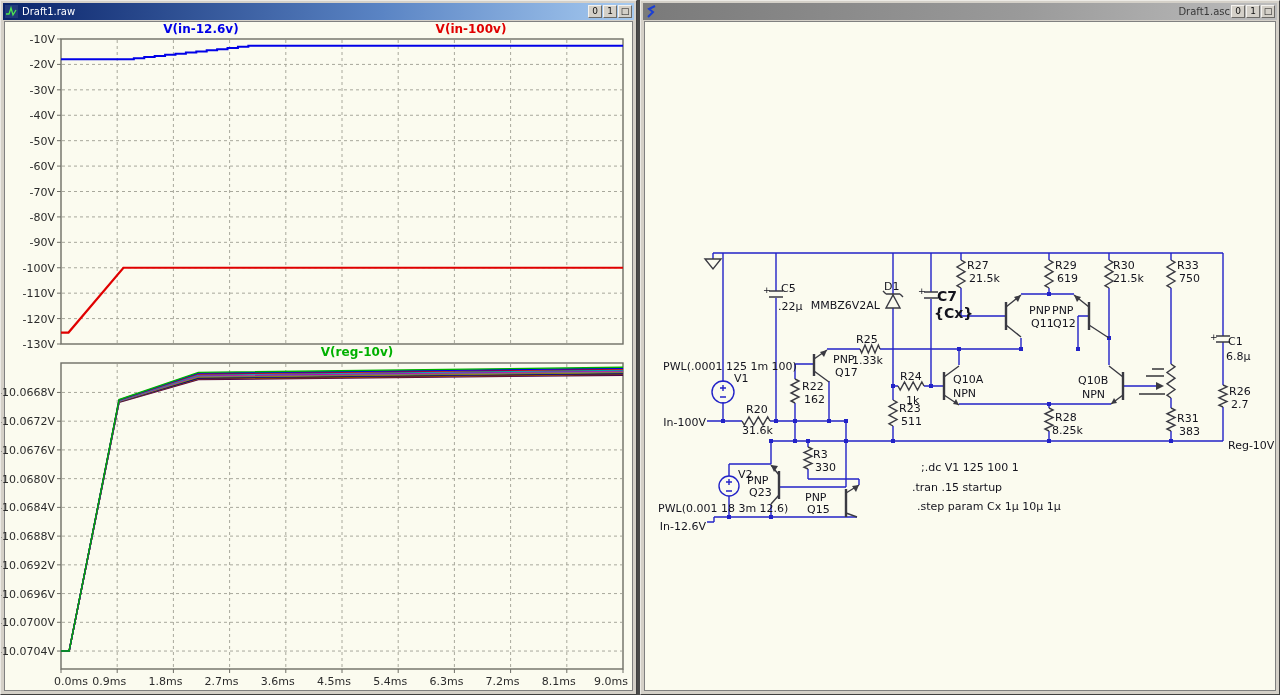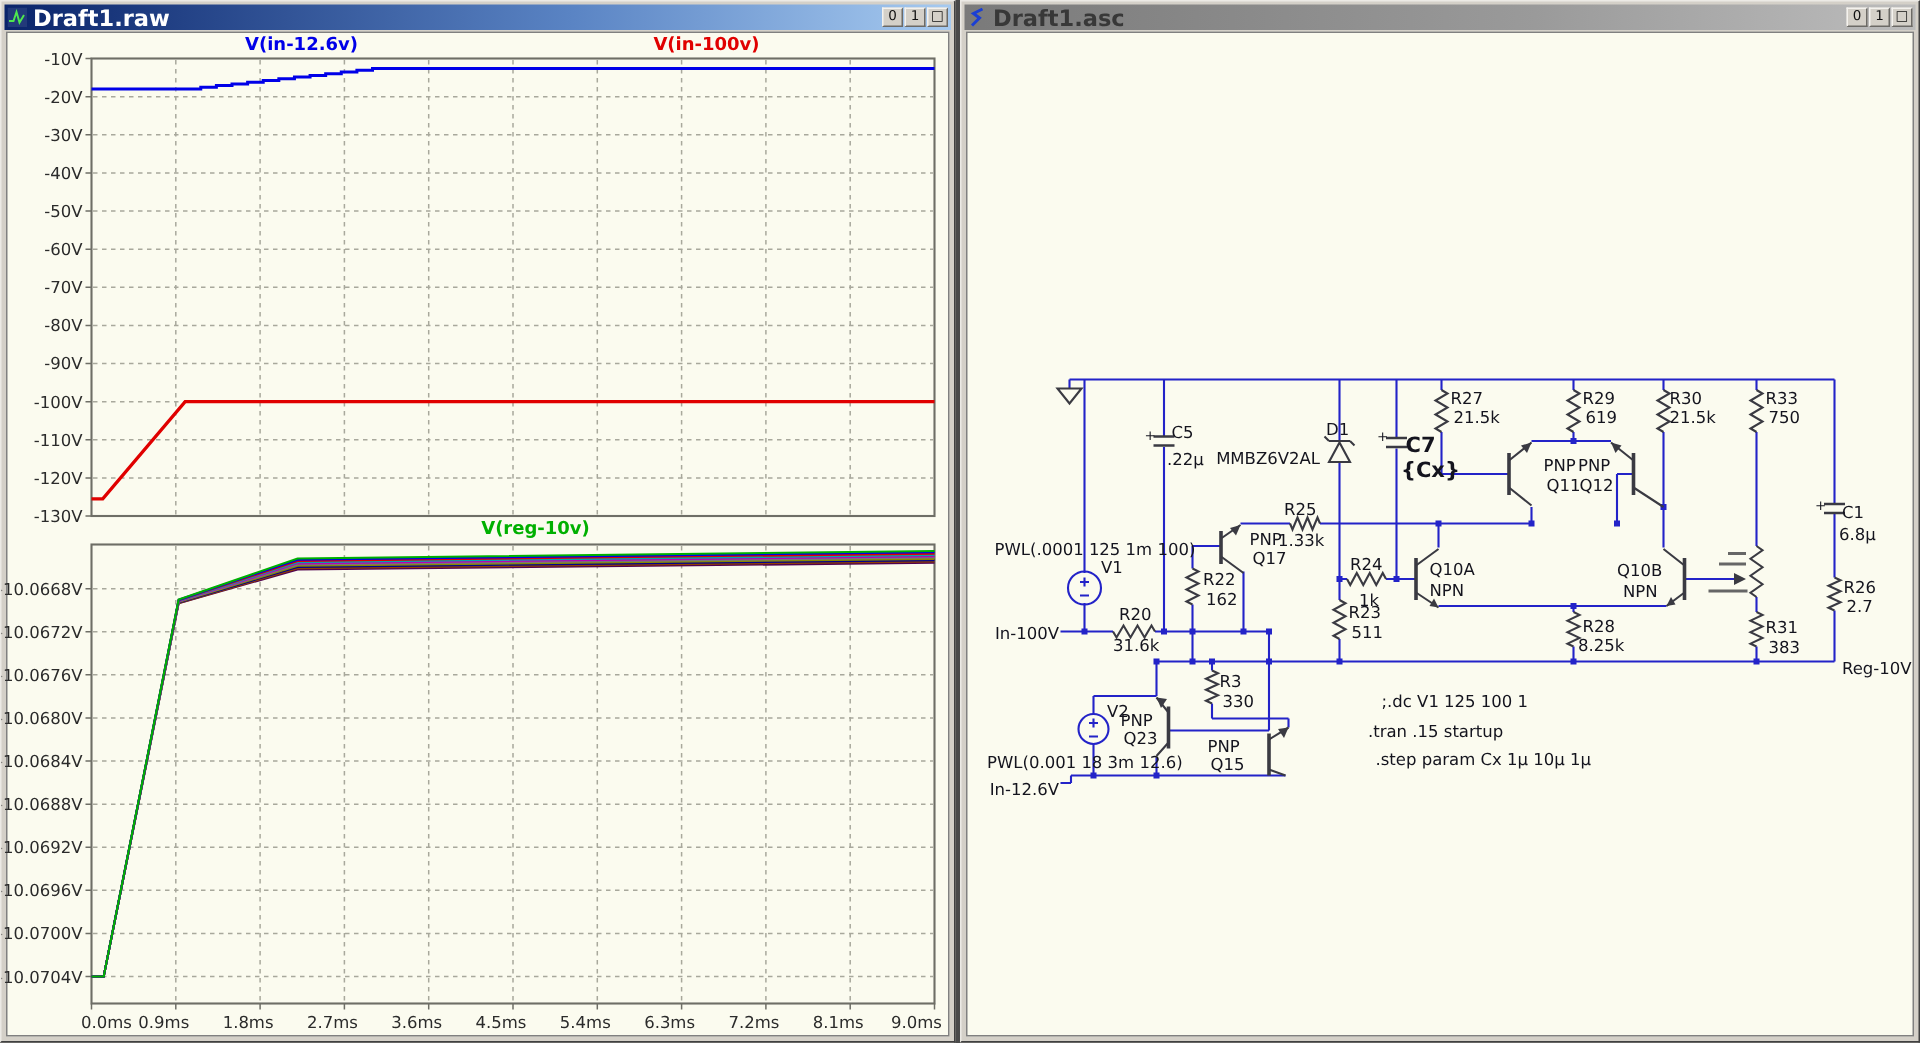--- a/index.html
+++ b/index.html
@@ -6,24 +6,24 @@
     font-family:"DejaVu Sans",sans-serif;}
   .win{position:absolute;top:0;height:695px;background:#d4d0c8;
     border-left:1px solid #eceae5;border-top:1px solid #eceae5;
     border-right:1px solid #404040;border-bottom:1px solid #404040;box-sizing:border-box;}
   #win-left{left:0;width:637px;}
   #win-right{left:640px;width:640px;}
   .titlebar{position:absolute;top:2px;left:2px;right:2px;height:17px;display:flex;align-items:center;
     padding:0 2px;box-sizing:border-box;}
   #win-left .titlebar{background:linear-gradient(90deg,#0a246a,#5a84c4 60%,#a6caf0);}
   #win-right .titlebar{background:linear-gradient(90deg,#7a7a7a,#9a9a9a 60%,#bcbcbc);}
-  .title-text{font-size:15px;font-weight:bold;margin-left:4px;flex:1;
+  .title-text{font-size:10px;font-weight:normal;margin-left:4px;flex:1;
     white-space:nowrap;overflow:hidden;}
   #win-left .title-text{color:#ffffff;}
-  #win-right .title-text{color:#383838;}
+  #win-right .title-text{color:#383838;text-align:right;}
   .win-icon{width:13px;height:13px;flex:0 0 13px;}
   .tb-btn{width:14px;height:13px;background:#d4d0c8;border:1px solid;margin-left:1px;
     border-color:#f4f2ee #6c6a66 #6c6a66 #f4f2ee;font-size:9px;line-height:11px;text-align:center;
     color:#111;flex:0 0 14px;box-sizing:border-box;cursor:default;}
   .content{position:absolute;left:3px;right:3px;top:20px;bottom:3px;background:#fbfbef;
     border:1px solid #808080;box-sizing:border-box;}
   svg.layer{position:absolute;left:0;top:0;}
   text{font-family:"DejaVu Sans",sans-serif;}
   .axis-txt{font-size:11px;fill:#2b2b2b;}
   .lbl{font-size:11px;fill:#14141e;}

